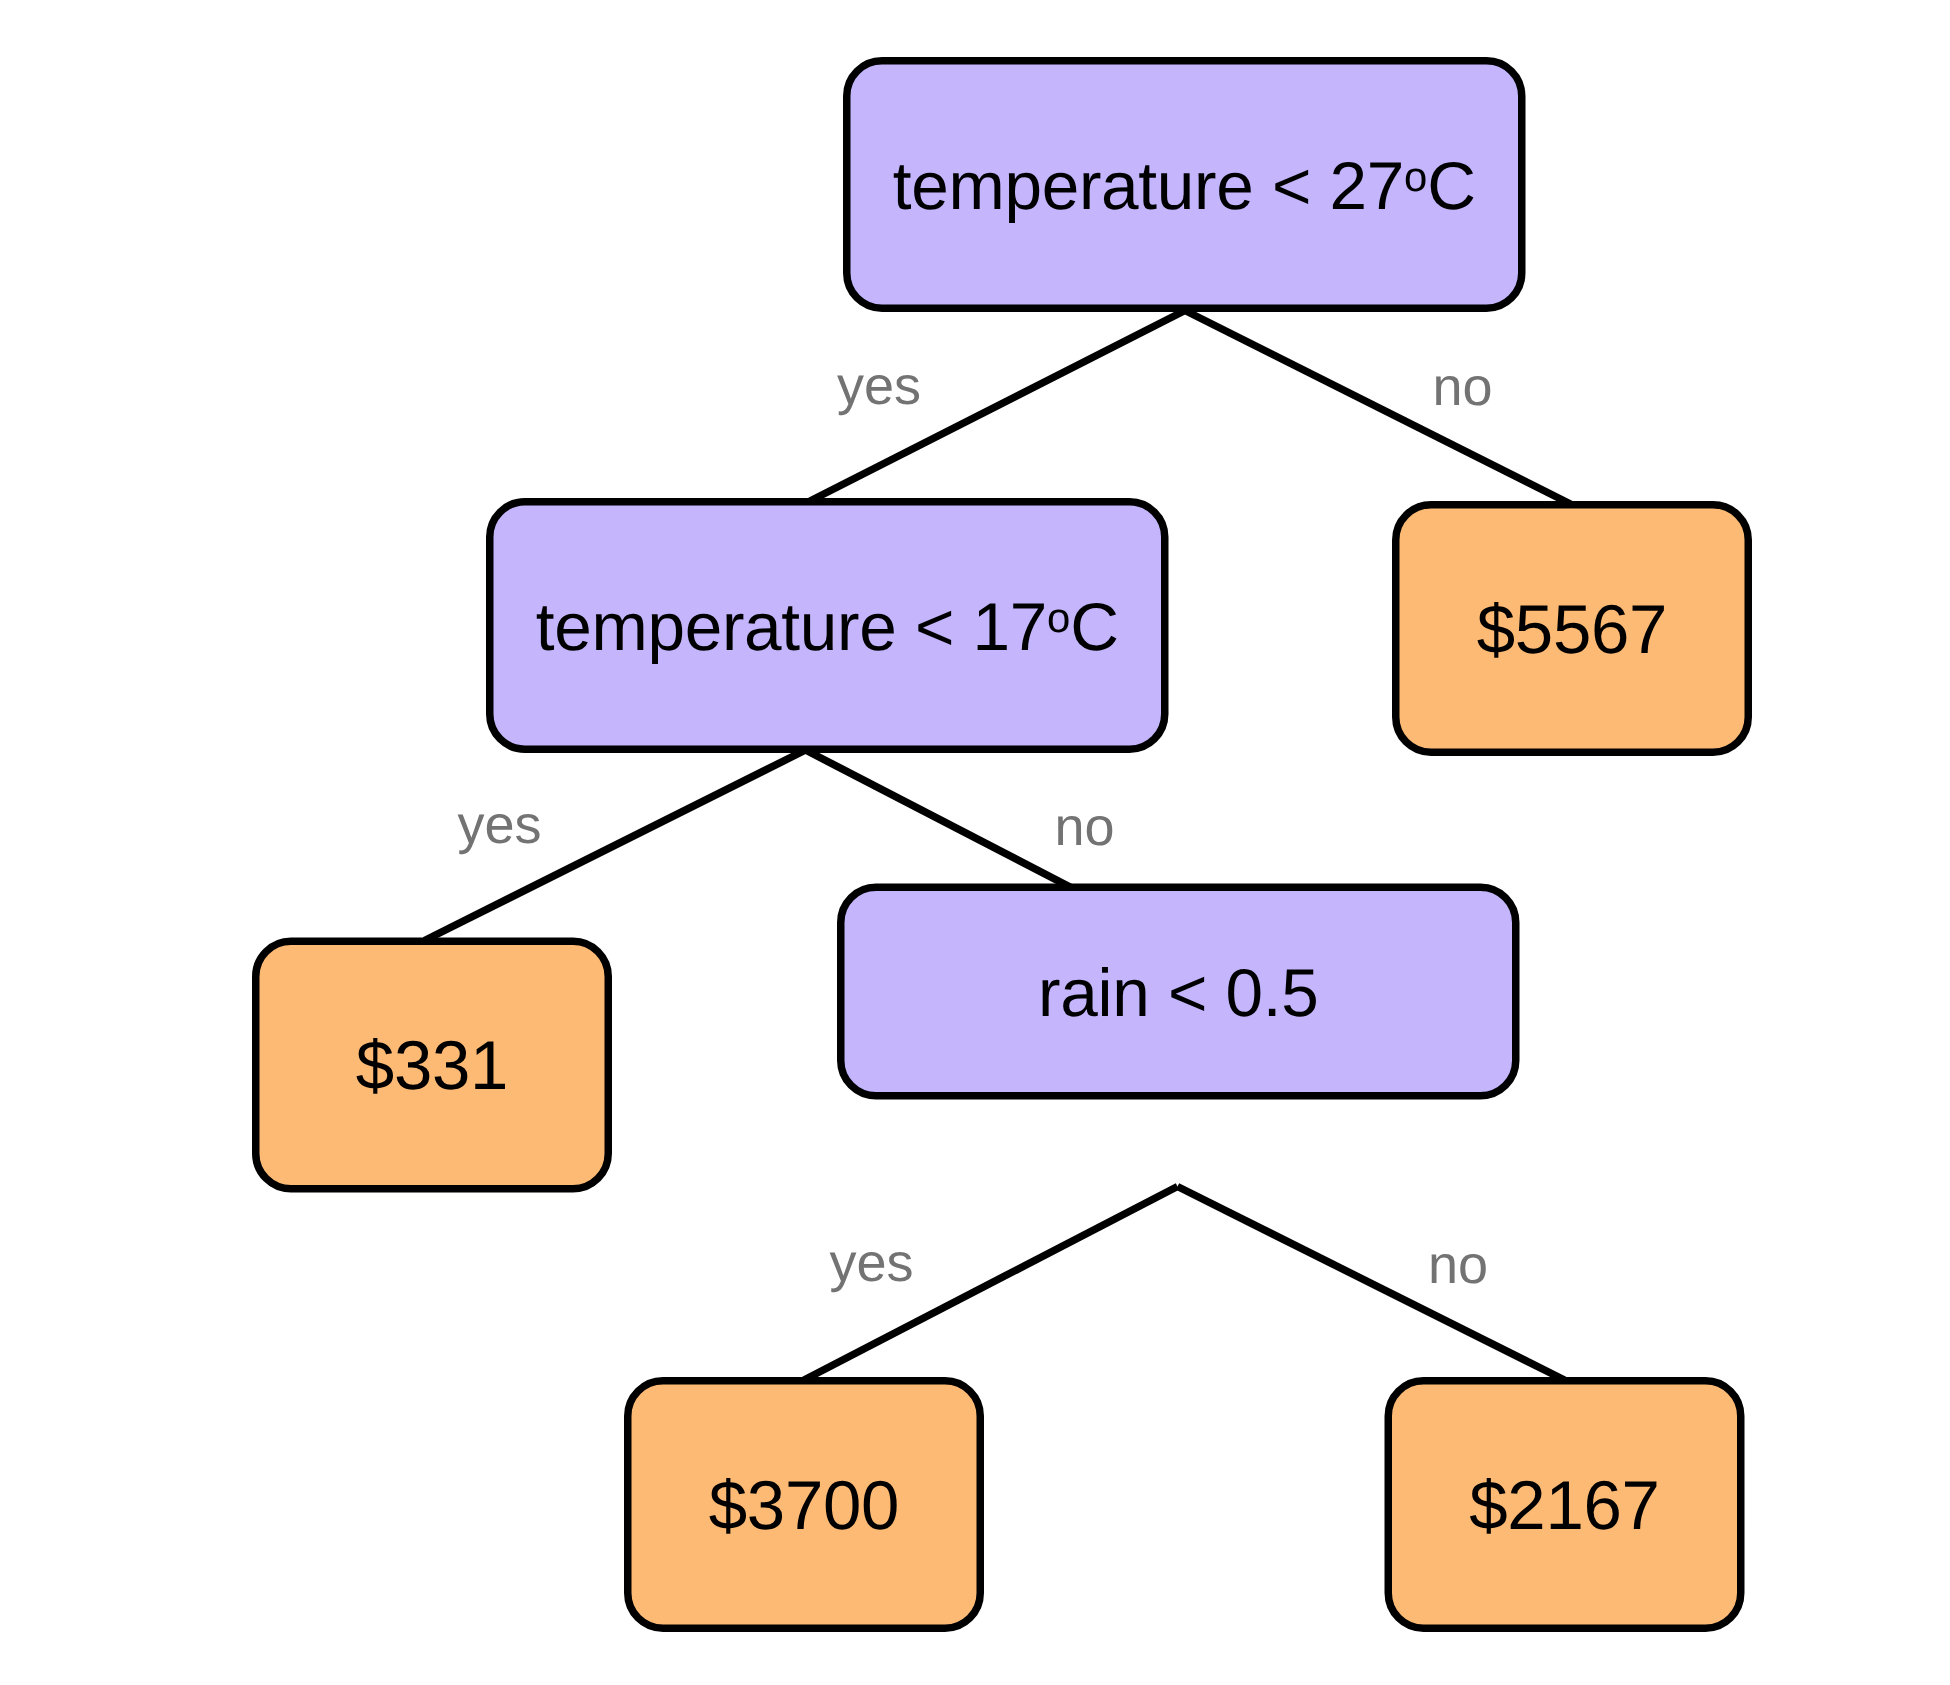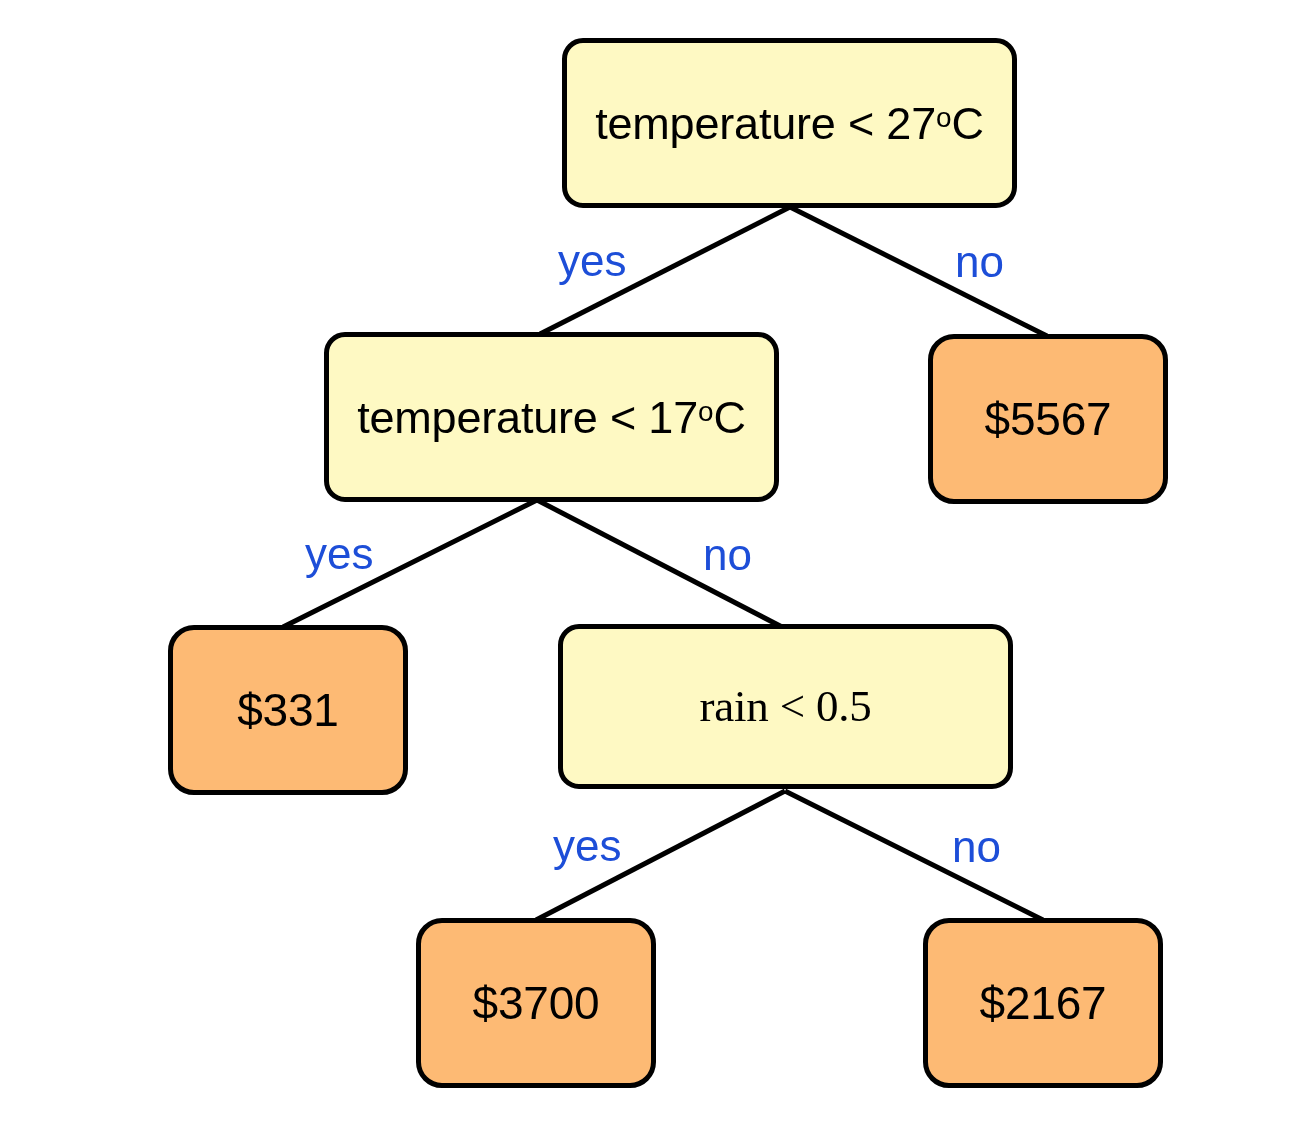--- a/index.html
+++ b/index.html
@@ -32,43 +32,42 @@
     border-radius: 26px;
     display: flex;
     align-items: center;
     justify-content: center;
     color: #000000;
     line-height: 1;
     white-space: nowrap;
     z-index: 2;
   }
   .node.internal {
-    background: #fef9c3;
-    border-radius: 21px;
+    background: #c4b5fd;
   }
   .node.leaf {
     background: #fdba74;
   }
   .node-text {
     display: inline-block;
     font-size: 45px;
     letter-spacing: -0.2px;
   }
   .node.leaf .node-text {
     font-size: 46px;
   }
   .deg {
     font-size: 0.62em;
     vertical-align: 0.42em;
     letter-spacing: 0;
   }
   .edge-label {
     position: absolute;
-    font-size: 44px;
-    color: #1d4ed8;
+    font-size: 36px;
+    color: #737373;
     line-height: 1;
     white-space: nowrap;
     z-index: 3;
   }
 </style>
 </head>
 <body>
 
 <div id="canvas">
 
@@ -92,21 +91,21 @@
   </div>
 
   <div class="node leaf" style="left:928px; top:334px; width:240px; height:170px;">
     <span class="node-text">$5567</span>
   </div>
 
   <div class="node leaf" style="left:168px; top:625px; width:240px; height:170px;">
     <span class="node-text">$331</span>
   </div>
 
-  <div class="node internal" style="left:558px; top:624px; width:455px; height:165px;font-family:Liberation Serif, serif;">
+  <div class="node internal" style="left:558px; top:589px; width:455px; height:144px;">
     <span class="node-text">rain &lt; 0.5</span>
   </div>
 
   <div class="node leaf" style="left:416px; top:918px; width:240px; height:170px;">
     <span class="node-text">$3700</span>
   </div>
 
   <div class="node leaf" style="left:923px; top:918px; width:240px; height:170px;">
     <span class="node-text">$2167</span>
   </div>

